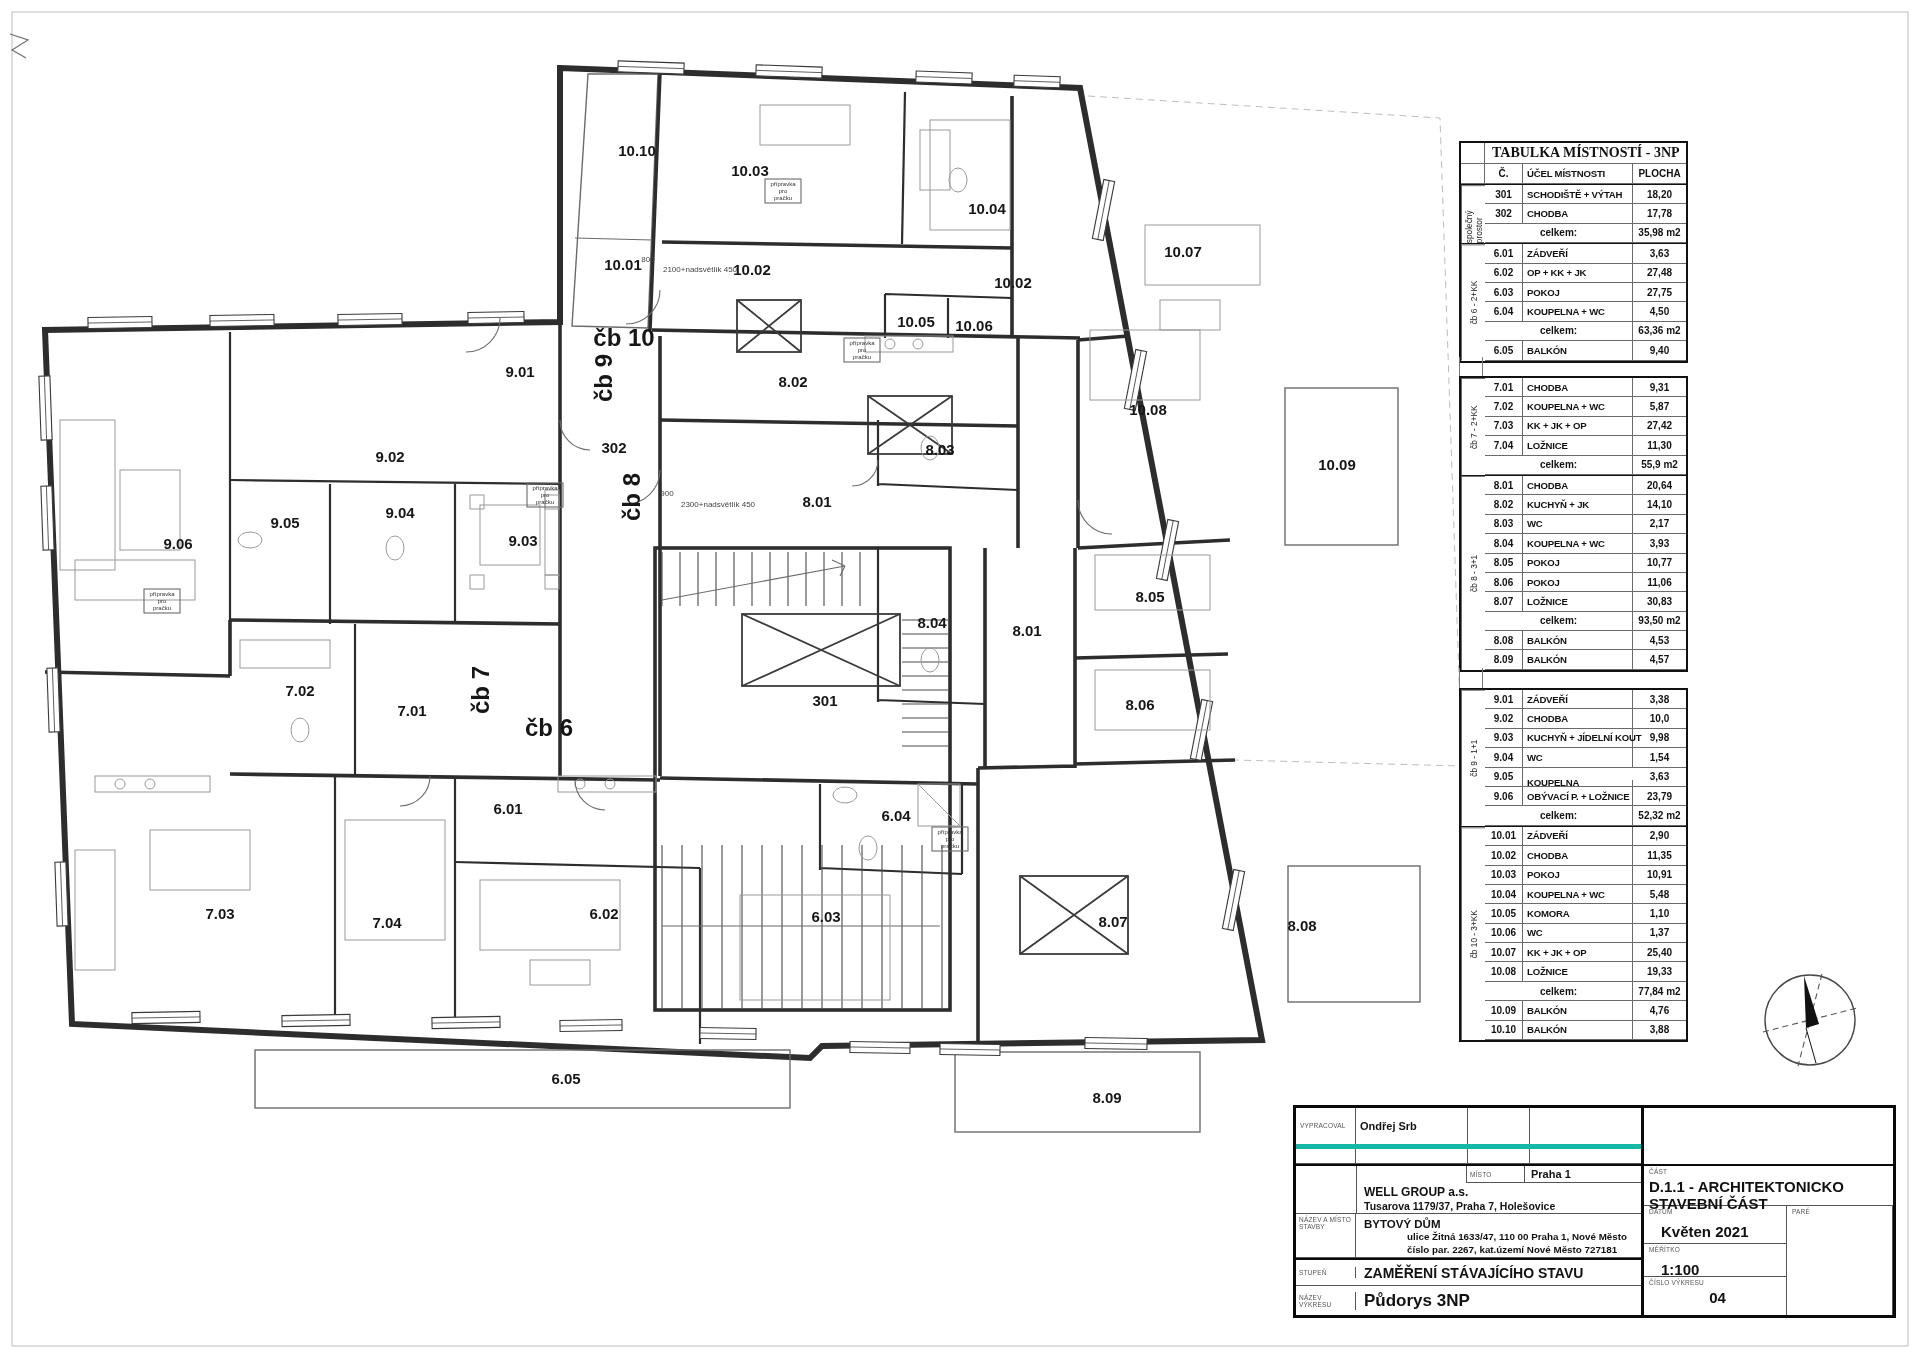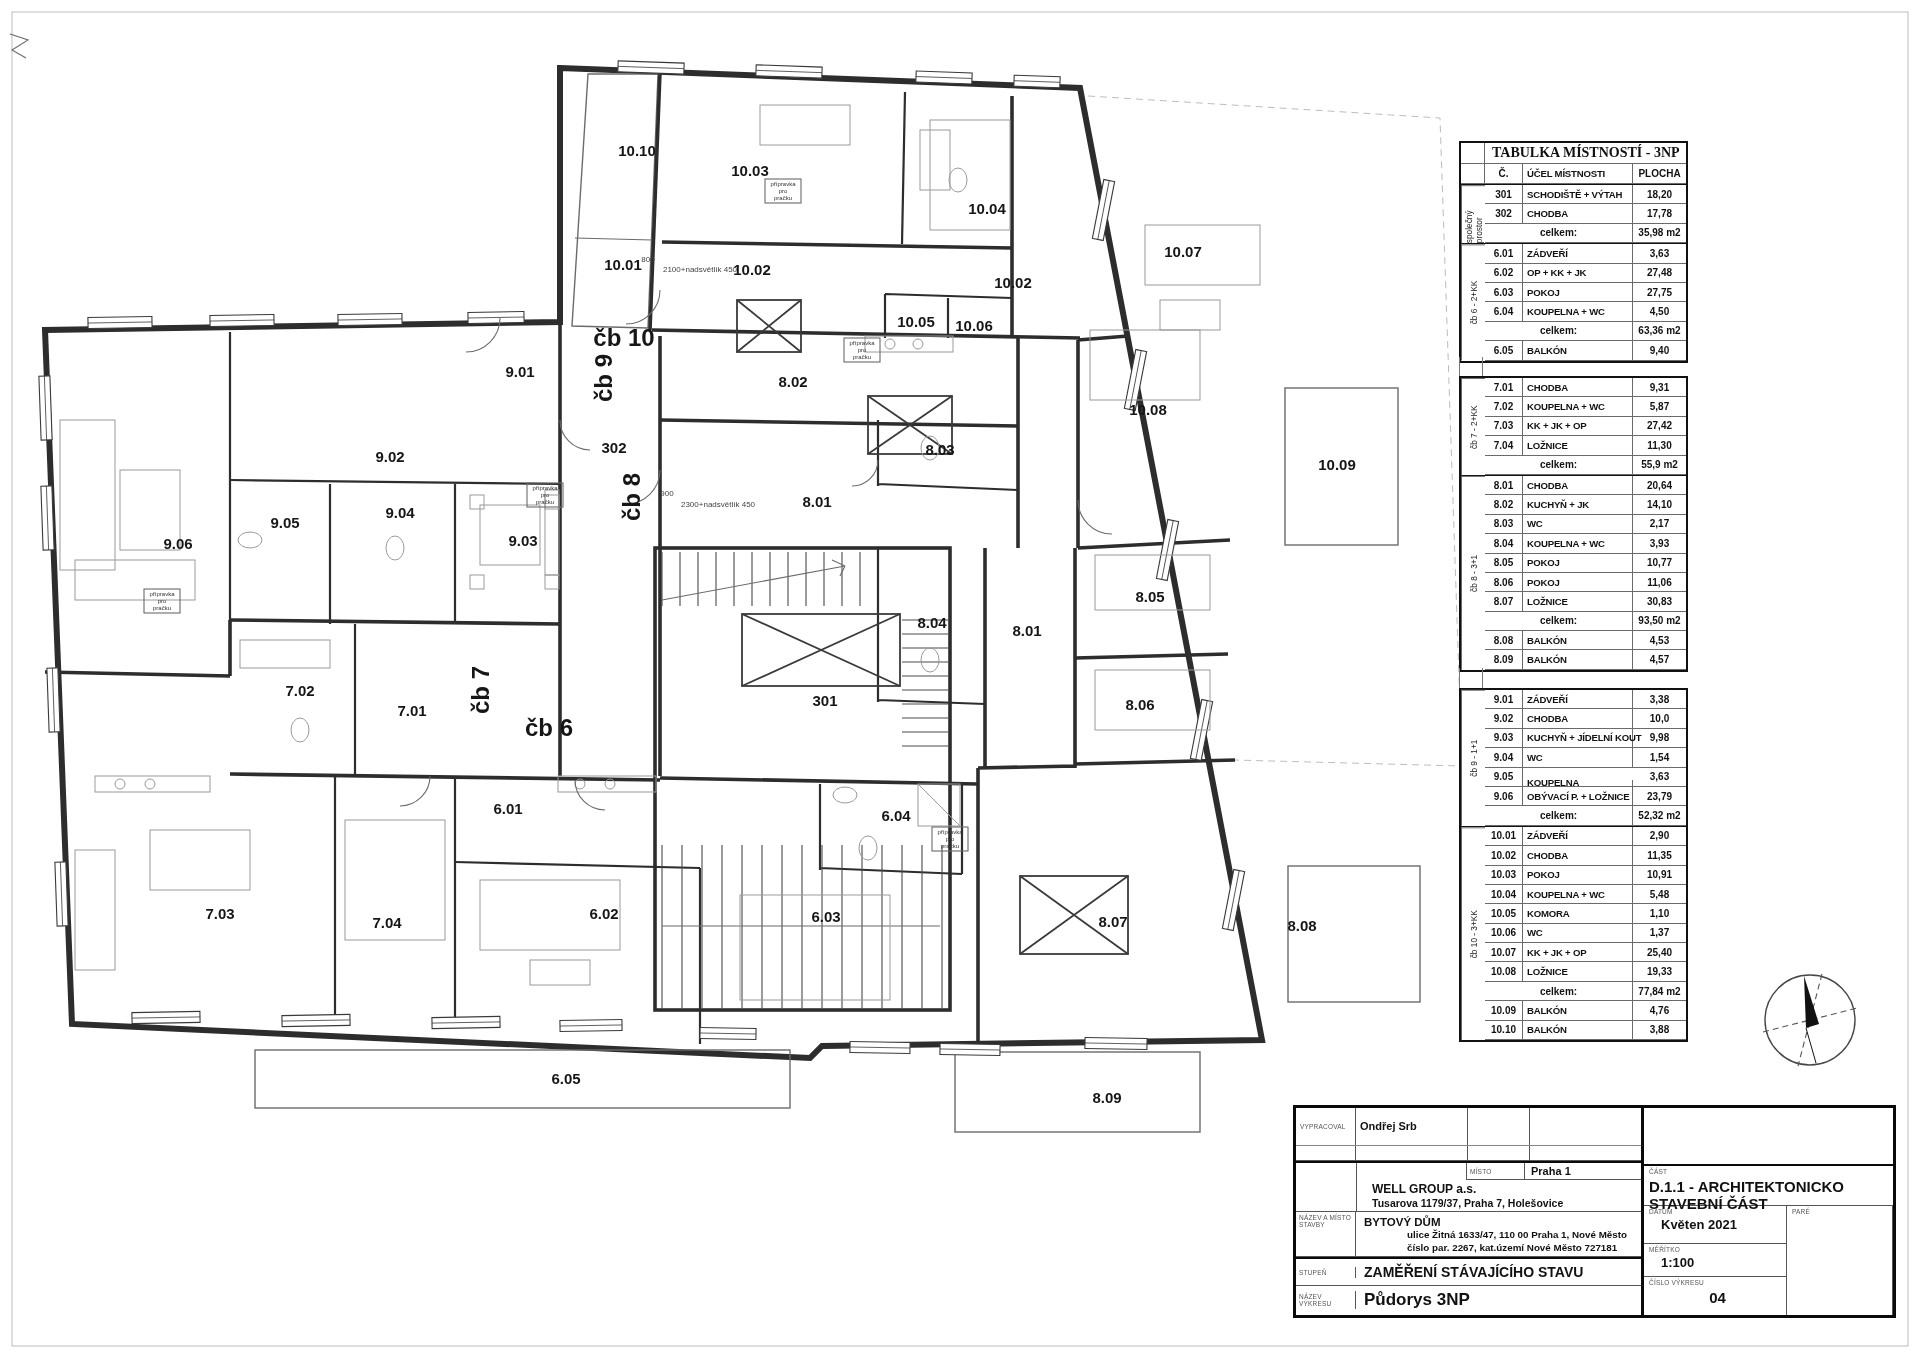--- a/index.html
+++ b/index.html
@@ -46,49 +46,49 @@
   
   .tb{position:absolute;left:1293px;top:1105px;width:603px;height:213px;
       border:3px solid #0a0a0a;box-sizing:border-box;display:flex;background:#fff;color:#111;}
   .tb .left{width:348px;border-right:3px solid #0a0a0a;box-sizing:border-box;display:flex;flex-direction:column;}
   .tb .right{flex:1;display:flex;flex-direction:column;box-sizing:border-box;}
   .sl{font-size:6.5px;color:#555;letter-spacing:0.2px;}
   .tbrow{display:flex;box-sizing:border-box;border-bottom:1px solid #555;}
   .tbrow .lab{width:60px;border-right:1px solid #555;box-sizing:border-box;padding:2px 3px;}
   .hdiv{height:0;border-bottom:2px solid #0a0a0a;}
   .bv{font-weight:700;color:#111;}
-  .r1{height:40px;display:grid;grid-template-columns:60px 112px 62px 1fr;border-bottom:1px solid #14b8a6;}
+  .r1{height:40px;display:grid;grid-template-columns:60px 112px 62px 1fr;border-bottom:5px solid #14b8a6;}
   .r1 > div{border-right:1px solid #555;display:flex;align-items:center;padding:0 4px;box-sizing:border-box;}
   .r1 > div:last-child{border-right:none;}
   .r2{height:16px;display:grid;grid-template-columns:60px 112px 62px 1fr;border-bottom:1px solid #555;}
   .r2 > div{border-right:1px solid #555;}
   .r2 > div:last-child{border-right:none;}
   .r3{height:52px;position:relative;border-bottom:1px solid #555;}
   .r3 .lab3{position:absolute;left:0;top:0;bottom:0;width:60px;border-right:1px solid #555;}
   .minirow{position:absolute;right:0;top:0;width:175px;height:17px;border-left:1px solid #555;
            border-bottom:1px solid #555;display:grid;grid-template-columns:58px 1fr;box-sizing:border-box;}
   .minirow .sl{border-right:1px solid #555;display:flex;align-items:center;padding-left:3px;}
   .minirow .bv{font-size:11px;display:flex;align-items:center;padding-left:6px;}
-  .invest{position:absolute;left:76px;top:19px;line-height:1.25;}
+  .invest{position:absolute;left:68px;top:19px;line-height:1.25;}
   .invest .n{font-size:12px;font-weight:700;}
   .invest .a{font-size:10.5px;font-weight:700;}
   .r4{height:50px;}
   .r4 .cont{padding:3px 0 0 8px;line-height:1.3;}
   .r4 .l1{font-size:11.5px;font-weight:700;}
   .r4 .l2{font-size:9.8px;font-weight:700;margin-left:43px;}
   .r5{height:29px;align-items:center;}
   .r5 .cont{font-size:14px;font-weight:700;padding-left:8px;display:flex;align-items:center;}
   .r6{height:32px;border-bottom:none;align-items:center;}
   .r6 .cont{font-size:17px;font-weight:700;padding-left:8px;display:flex;align-items:center;}
   .rr1{height:56px;border-bottom:2px solid #0a0a0a;}
   .rr2{height:40px;border-bottom:1px solid #555;padding:2px 0 0 5px;box-sizing:border-box;}
   .rr2 .bv{font-size:15px;margin-top:3px;}
   .rgrid{flex:1;display:grid;grid-template-columns:143px 1fr;grid-template-rows:38px 33px 1fr;}
   .rgrid .cell{border-right:1px solid #555;border-bottom:1px solid #555;padding:2px 0 0 5px;box-sizing:border-box;}
-  .rgrid .cell .bv{font-size:13px;margin-top:2px;margin-left:12px;}
+  .rgrid .cell .bv{font-size:15px;margin-top:8px;margin-left:12px;}
   .rgrid .pare{grid-column:2;grid-row:1 / span 3;border-bottom:none;padding:2px 0 0 5px;}
   .rgrid .cislo{border-bottom:none;}
   .rgrid .cislo .bv{font-size:15px;text-align:center;margin:3px 0 0 0;}
 </style>
 </head>
 <body>
 
 <div class="page">
 
   <svg id="plan" width="1920" height="1358" viewBox="0 0 1920 1358">

